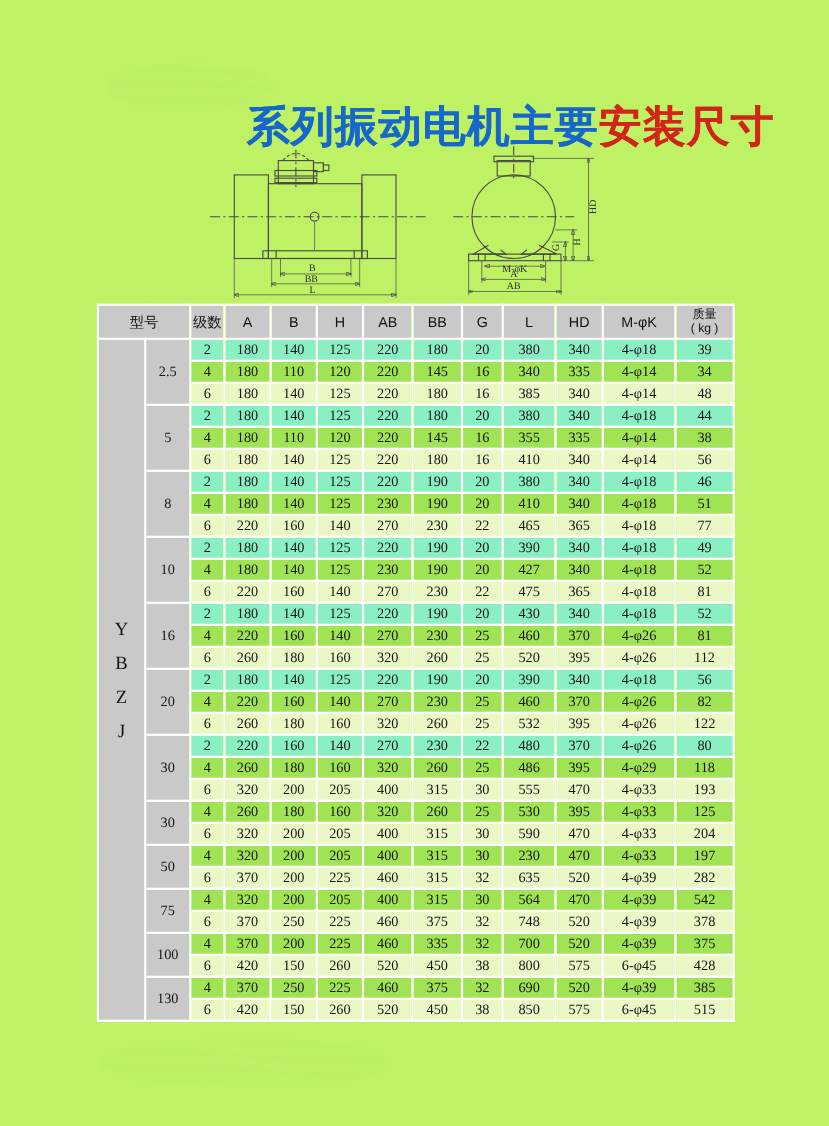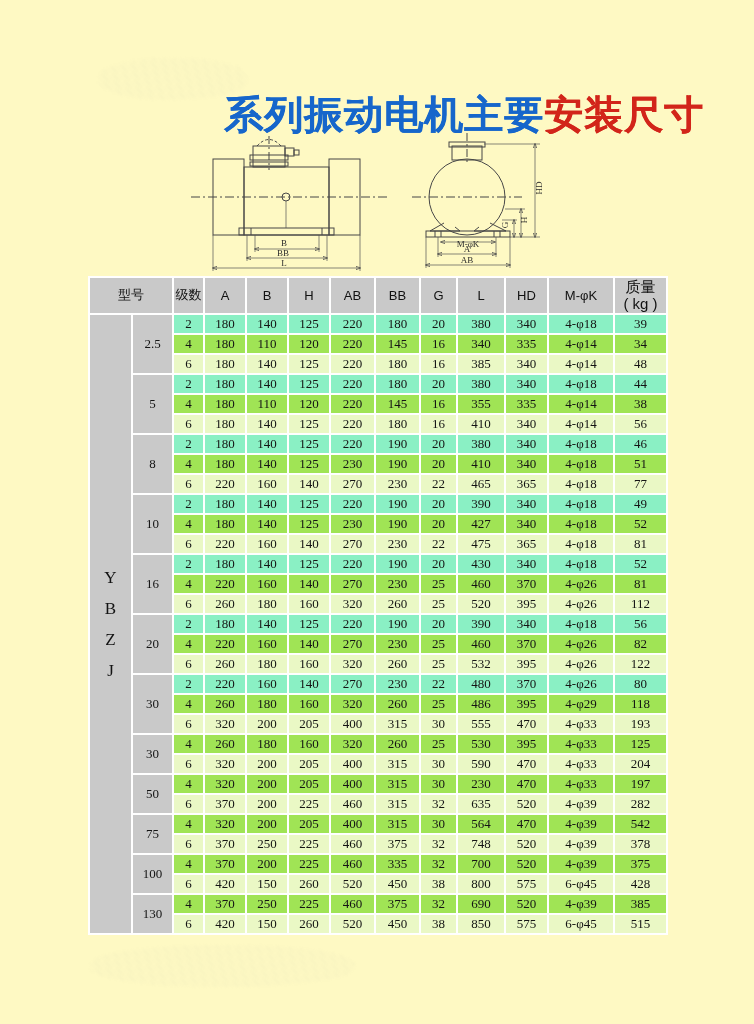--- a/index.html
+++ b/index.html
@@ -1,18 +1,18 @@
 <!DOCTYPE html>
 <html style="--title-blue: #1666cb; --title-red: #d2251a; --header-gray: #c9c9c9; --row-cyan: #8af0c4; --row-green: #a0e455; --row-pale: #eaf8c5; --line-dark: #474747;"><head>
 <meta charset="utf-8">
 <style>
   * { box-sizing: border-box; margin: 0; padding: 0; }
   html, body { width: 754px; height: 1024px; }
   body { background: #ffffff; font-family: "Liberation Sans", sans-serif; position: relative; }
-  .page { position: absolute; inset: 0; background: #fef9c3; overflow: hidden; }
+  .page { position: absolute; inset: 0; background: #bef264; overflow: hidden; }
 
   
   .title { position: absolute; left: 224px; top: 88px; font-size: 39px; font-weight: 900;
            letter-spacing: 1px; white-space: nowrap;
            text-shadow: 0.6px 0 currentColor; }
   .t-blue { color: var(--title-blue); text-shadow: 0.6px 0 var(--title-blue); }
   .t-red  { color: var(--title-red);  text-shadow: 0.6px 0 var(--title-red); }
 
   
   .diag { position: absolute; }
@@ -23,21 +23,21 @@
   .diag .dim { stroke: #555; stroke-width: 0.7; }
   .diag text { font-family: "Liberation Serif", serif; font-size: 9px;
                fill: #2d2d2d; stroke: none; text-anchor: middle; }
 
   
   .spec { position: absolute; left: 88px; top: 276px; width: 578px;
           border-collapse: collapse; table-layout: fixed; text-align: center; }
   .spec th, .spec td { border: 2px solid #ffffff; overflow: hidden; padding: 0; }
   .h-cell { background: var(--header-gray); font-size: 13px; font-weight: 400;
             height: 31px; color: #111; font-family: Liberation Sans, sans-serif; }
-  .h-mass div { font-size: 15px; line-height: 1.15; }
+  .h-mass div { font-size: 11px; line-height: 1.15; }
   .spec td { font-family: "Liberation Serif", serif; font-size: 13px;
              height: 20px; color: #141414; }
   .model-cell { background: var(--header-gray); vertical-align: middle; }
   .model-letter { font-size: 17px; line-height: 1; margin: 14px 0; }
   .group-cell { background: var(--header-gray); font-size: 13.5px; margin-left: 24px; }
   .tone-2 { background: var(--row-cyan); }
   .tone-4 { background: var(--row-green); }
   .tone-6 { background: var(--row-pale); }
 
   

